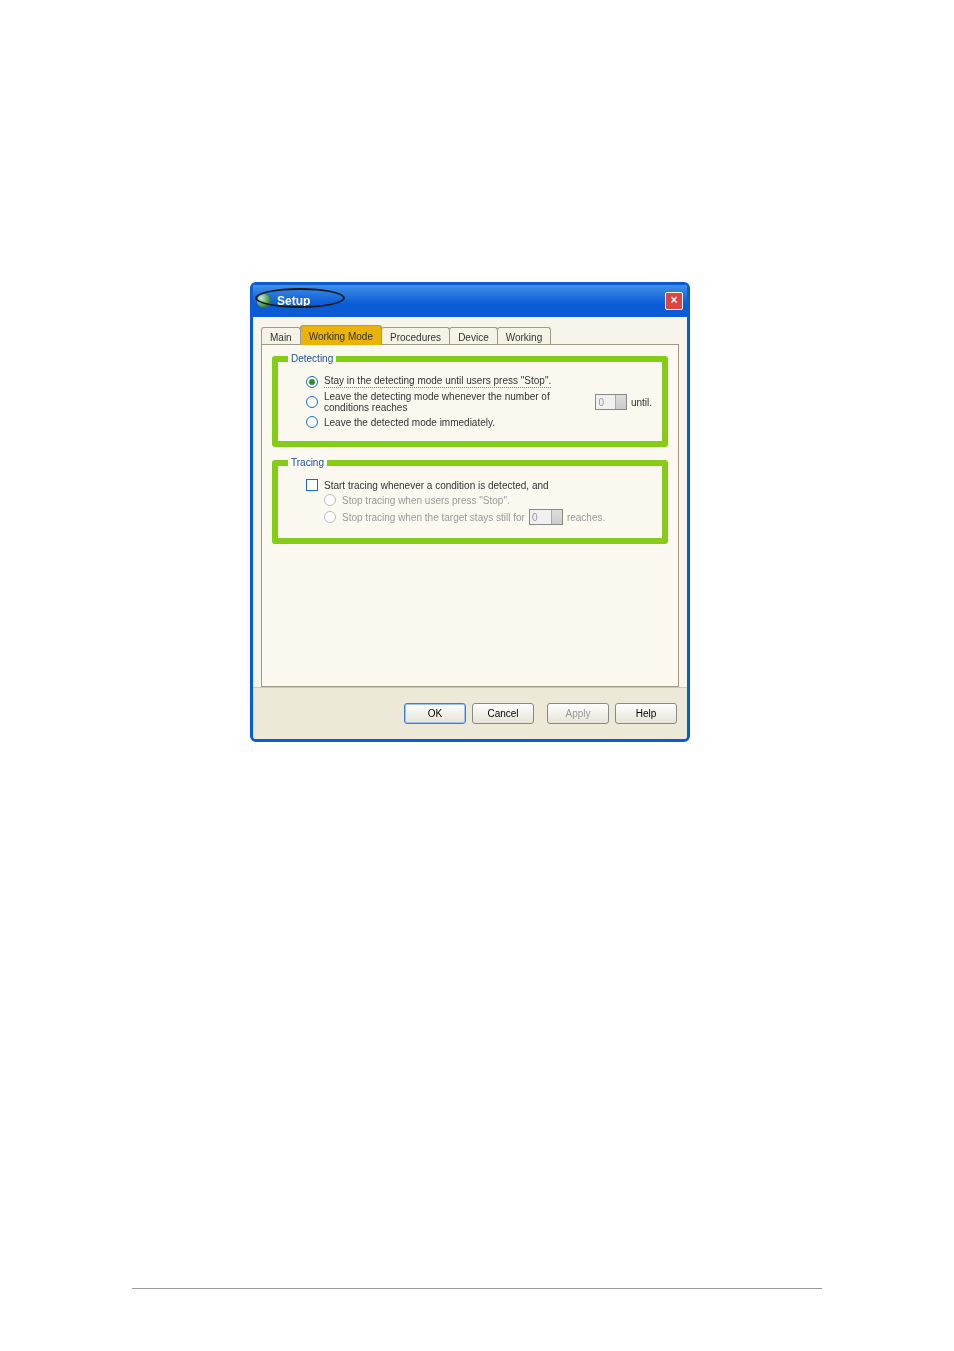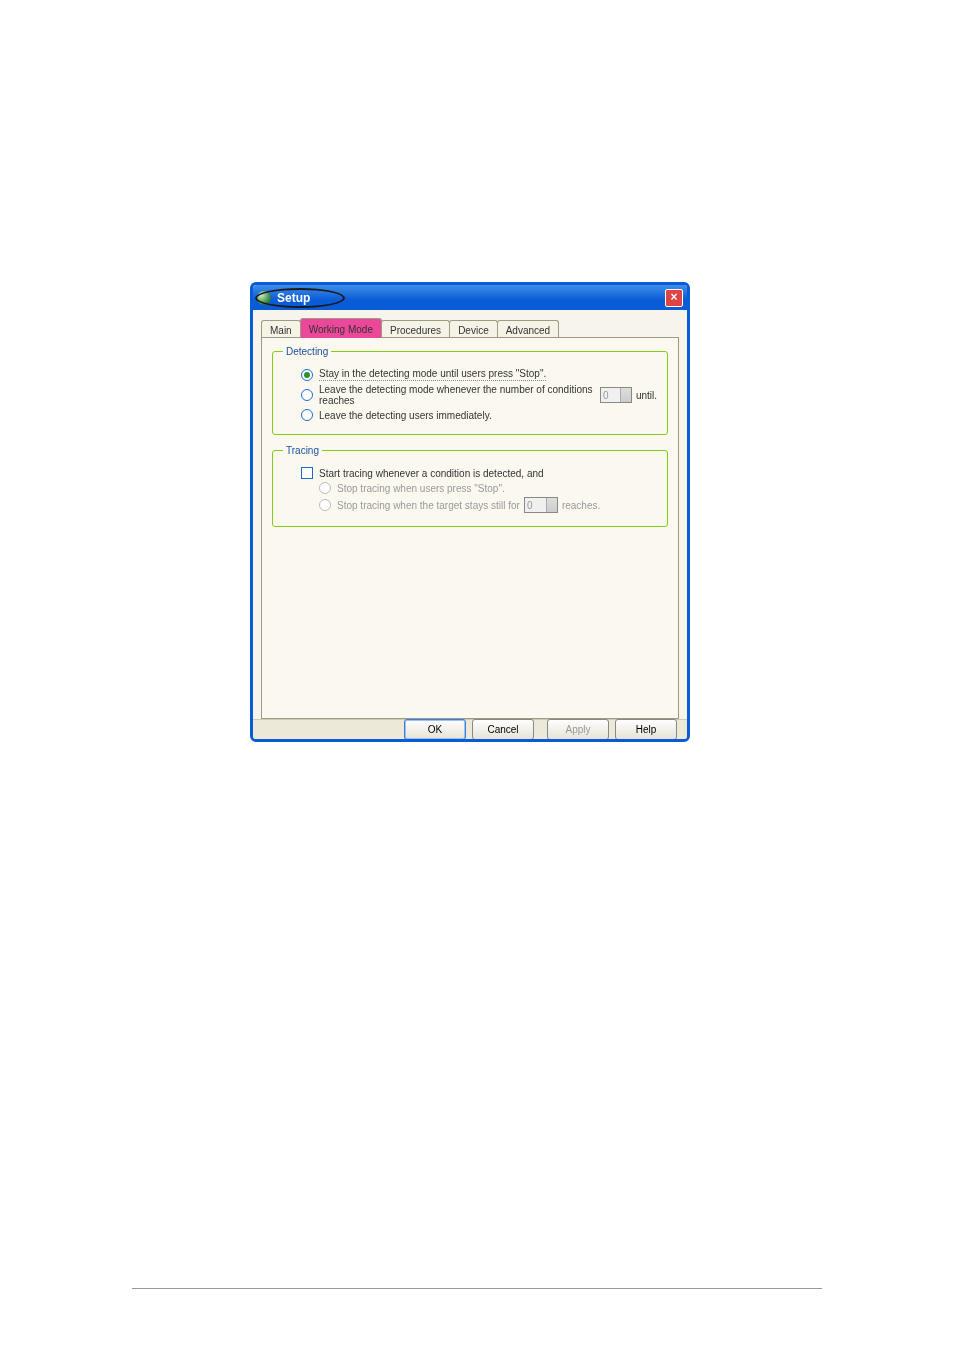--- a/index.html
+++ b/index.html
@@ -19,21 +19,21 @@
     left: 250px; top: 282px;
     width: 440px; height: 460px;
     background: #ece9d8;
     border: 3px solid #0a5bd6;
     border-radius: 6px;
     overflow: hidden;
     display: flex;
     flex-direction: column;
   }
   .titlebar {
-    height: 25px;
+    height: 32px;
     background: linear-gradient(to bottom, #3f8fe8 0%, #0a5bd6 60%, #0a5bd6 100%);
     display: flex;
     align-items: center;
     padding: 0 4px;
     color: #fff;
     font-weight: bold;
     justify-content: space-between;
   }
   .title-icon {
     width: 14px; height: 14px;
@@ -78,21 +78,21 @@
     color: #333;
     margin-right: -1px;
     border-top-left-radius: 3px;
     border-top-right-radius: 3px;
     cursor: pointer;
     height: 18px;
     display: flex;
     align-items: center;
   }
   .tab.active {
-    background: #ec4899;
+    background: #eab308;
     height: 20px;
     position: relative;
     z-index: 2;
   }
   .tab-content {
     flex: 1;
     background: #faf8ef;
     border: 1px solid #9e9a85;
     margin-top: -1px;
     padding: 8px 10px;
@@ -101,21 +101,21 @@
   .callout-ellipse {
     position: absolute;
     left: 2px; top: 3px;
     width: 90px; height: 20px;
     border: 2px solid #1a1a1a;
     border-radius: 50%;
     pointer-events: none;
     z-index: 5;
   }
   fieldset.group {
-    border: 1px solid #84cc16;
+    border: 6px solid #84cc16;
     border-radius: 3px;
     margin: 0 0 10px 0;
     padding: 8px 10px 10px 10px;
   }
   fieldset.group legend {
     color: #1a4e9f;
     font-size: 10px;
     padding: 0 3px;
   }
   .row {
@@ -168,21 +168,21 @@
   }
   .spin::after {
     content: "";
     position: absolute;
     right: 0; top: 0;
     width: 10px; height: 14px;
     background: linear-gradient(#ddd,#ccc);
     border-left: 1px solid #aaa;
   }
   .buttonbar {
-    height: 20px;
+    height: 52px;
     display: flex;
     justify-content: flex-end;
     align-items: center;
     padding: 0 10px;
     gap: 6px;
     background: #ece9d8;
     border-top: 1px solid #cfcab0;
   }
   .btn {
     min-width: 62px;
@@ -222,21 +222,21 @@
 
     <div class="dialog-body">
 
       <span class="callout-ellipse"></span>
 
       <div class="tabbar">
         <div class="tab">Main</div>
         <div class="tab active">Working Mode</div>
         <div class="tab">Procedures</div>
         <div class="tab">Device</div>
-        <div class="tab">Advanced</div>
+        <div class="tab">Working</div>
       </div>
 
       <div class="tab-content">
 
         <fieldset class="group">
           <legend>Detecting</legend>
 
           <div class="row indent">
             <span class="radio selected"></span>
             <span class="dashed-text">Stay in the detecting mode until users press "Stop".</span>
@@ -244,21 +244,21 @@
 
           <div class="row indent">
             <span class="radio"></span>
             <span>Leave the detecting mode whenever the number of conditions reaches</span>
             <span class="spin">0</span>
             <span>until.</span>
           </div>
 
           <div class="row indent">
             <span class="radio"></span>
-            <span>Leave the detecting users immediately.</span>
+            <span>Leave the detected mode immediately.</span>
           </div>
         </fieldset>
 
         <fieldset class="group">
           <legend>Tracing</legend>
 
           <div class="row indent">
             <span class="checkbox"></span>
             <span>Start tracing whenever a condition is detected,  and</span>
           </div>

